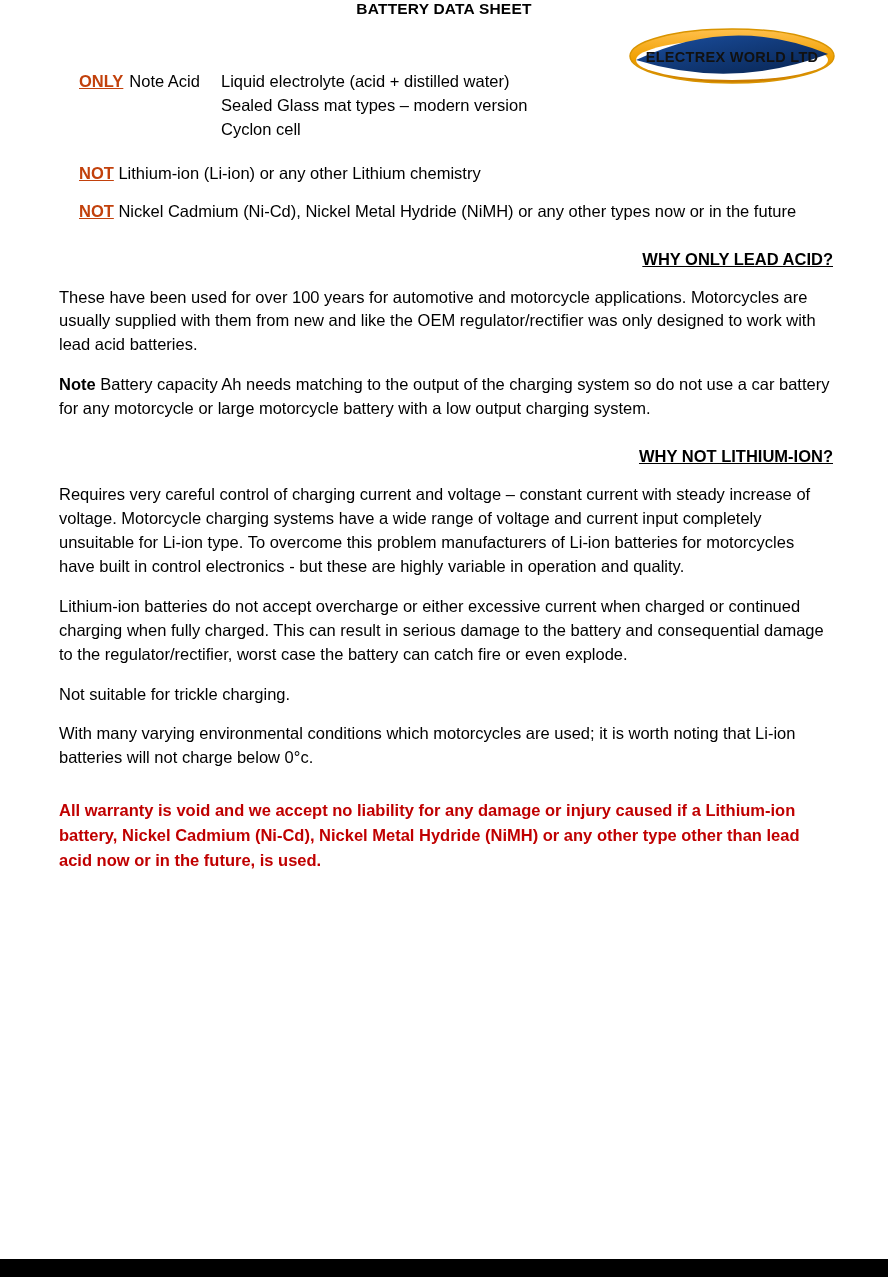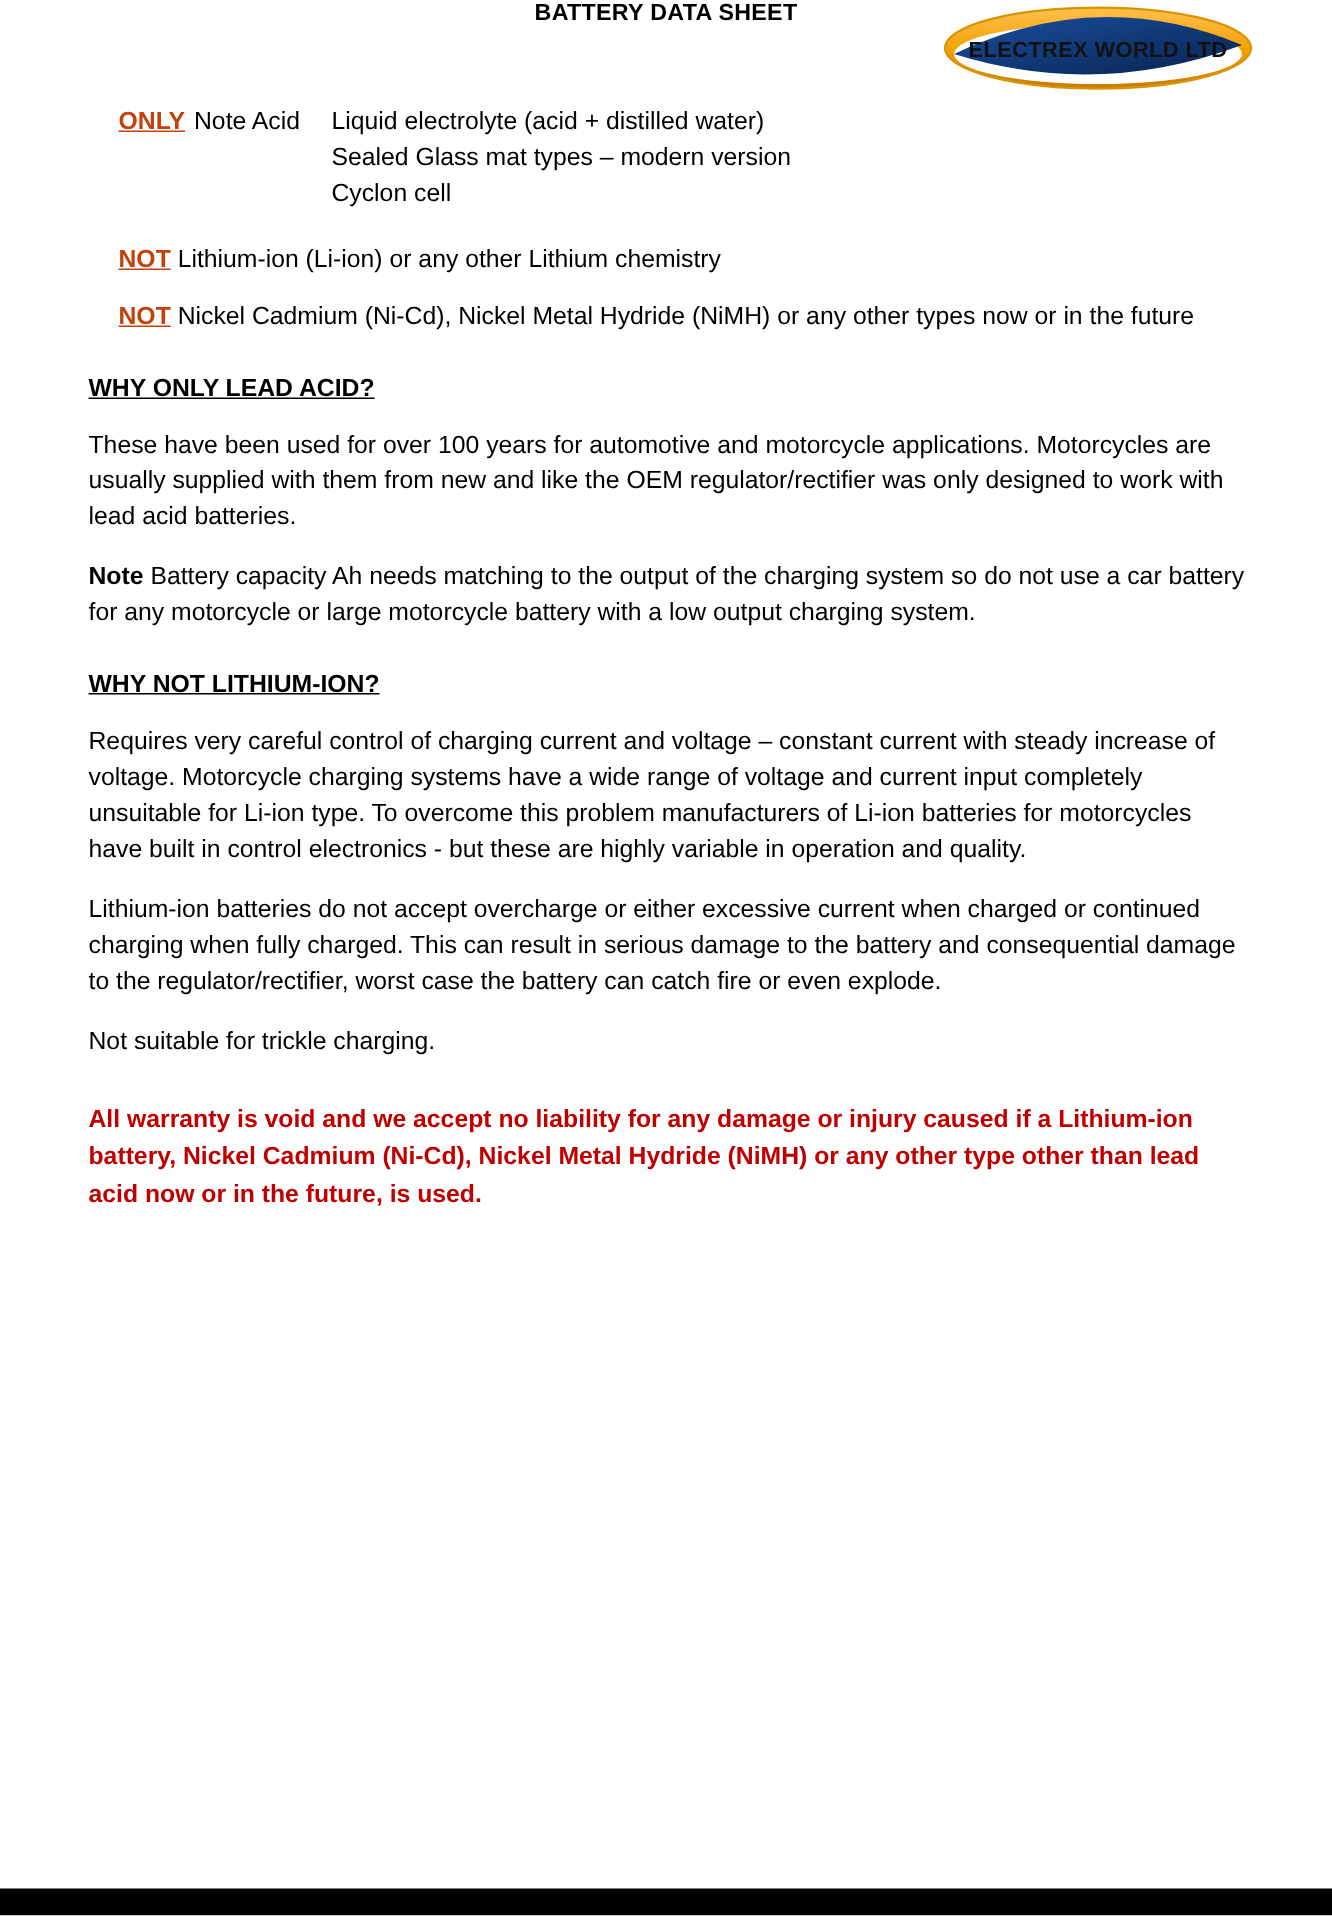--- a/index.html
+++ b/index.html
@@ -20,21 +20,21 @@
     width: 888px;
     height: 1277px;
     background: #ffffff;
     box-sizing: border-box;
     padding: 0 55px;
   }
 
   
   .logo-wrap {
     position: absolute;
-    top: 0;
+    top: 24px;
     right: 52px;
     width: 208px;
     height: 64px;
   }
   .logo-svg { display: block; }
 
   
   .title-block {
     text-align: center;
   }
@@ -84,23 +84,24 @@
     margin-bottom: 14px;
     padding-left: 4px;
   }
   .not-line.wrap {
     margin-bottom: 22px;
   }
 
   .section-head {
     font-weight: bold;
     text-decoration: underline;
-    margin: 24px 0 14px 0;
+    margin: 24px 0 14px 12px;
     padding-left: 4px;
     font-size: 16.5px;
+    text-align: right;
   }
 
   p.para {
     margin: 0 0 16px 0;
     padding-left: 4px;
   }
   .bold-ul {
     font-weight: bold;
   }
 
@@ -177,18 +178,19 @@
     <p class="para">These have been used for over 100 years for automotive and motorcycle applications. Motorcycles are usually supplied with them from new and like the OEM regulator/rectifier was only designed to work with lead acid batteries.</p>
     <p class="para">
       <span class="bold-ul">Note</span>
       <span>Battery capacity Ah needs matching to the output of the charging system so do not use a car battery for any motorcycle or large motorcycle battery with a low output charging system.</span>
     </p>
 
     <div class="section-head">WHY NOT LITHIUM-ION?</div>
     <p class="para">Requires very careful control of charging current and voltage – constant current with steady increase of voltage.  Motorcycle charging systems have a wide range of voltage and current input completely unsuitable for Li-ion type. To overcome this problem manufacturers of Li-ion batteries for motorcycles have built in control electronics - but these are highly variable in operation and quality.</p>
     <p class="para">Lithium-ion batteries do not accept overcharge or either excessive current when charged or continued charging when fully charged.  This can result in serious damage to the battery and consequential damage to the regulator/rectifier, worst case the battery can catch fire or even explode.</p>
     <p class="para">Not suitable for trickle charging.</p>
+    <p class="para">With many varying environmental conditions which motorcycles are used; it is worth noting that Li-ion batteries will not charge below 0°c.</p>
 
     <p class="warning">All warranty is void and we accept no liability for any damage or injury caused if a Lithium-ion battery, Nickel Cadmium (Ni-Cd), Nickel Metal Hydride (NiMH) or any other type other than lead acid now or in the future, is used.</p>
   </div>
 
   <div class="footer-bar"></div>
 </div>
 
 </body></html>

